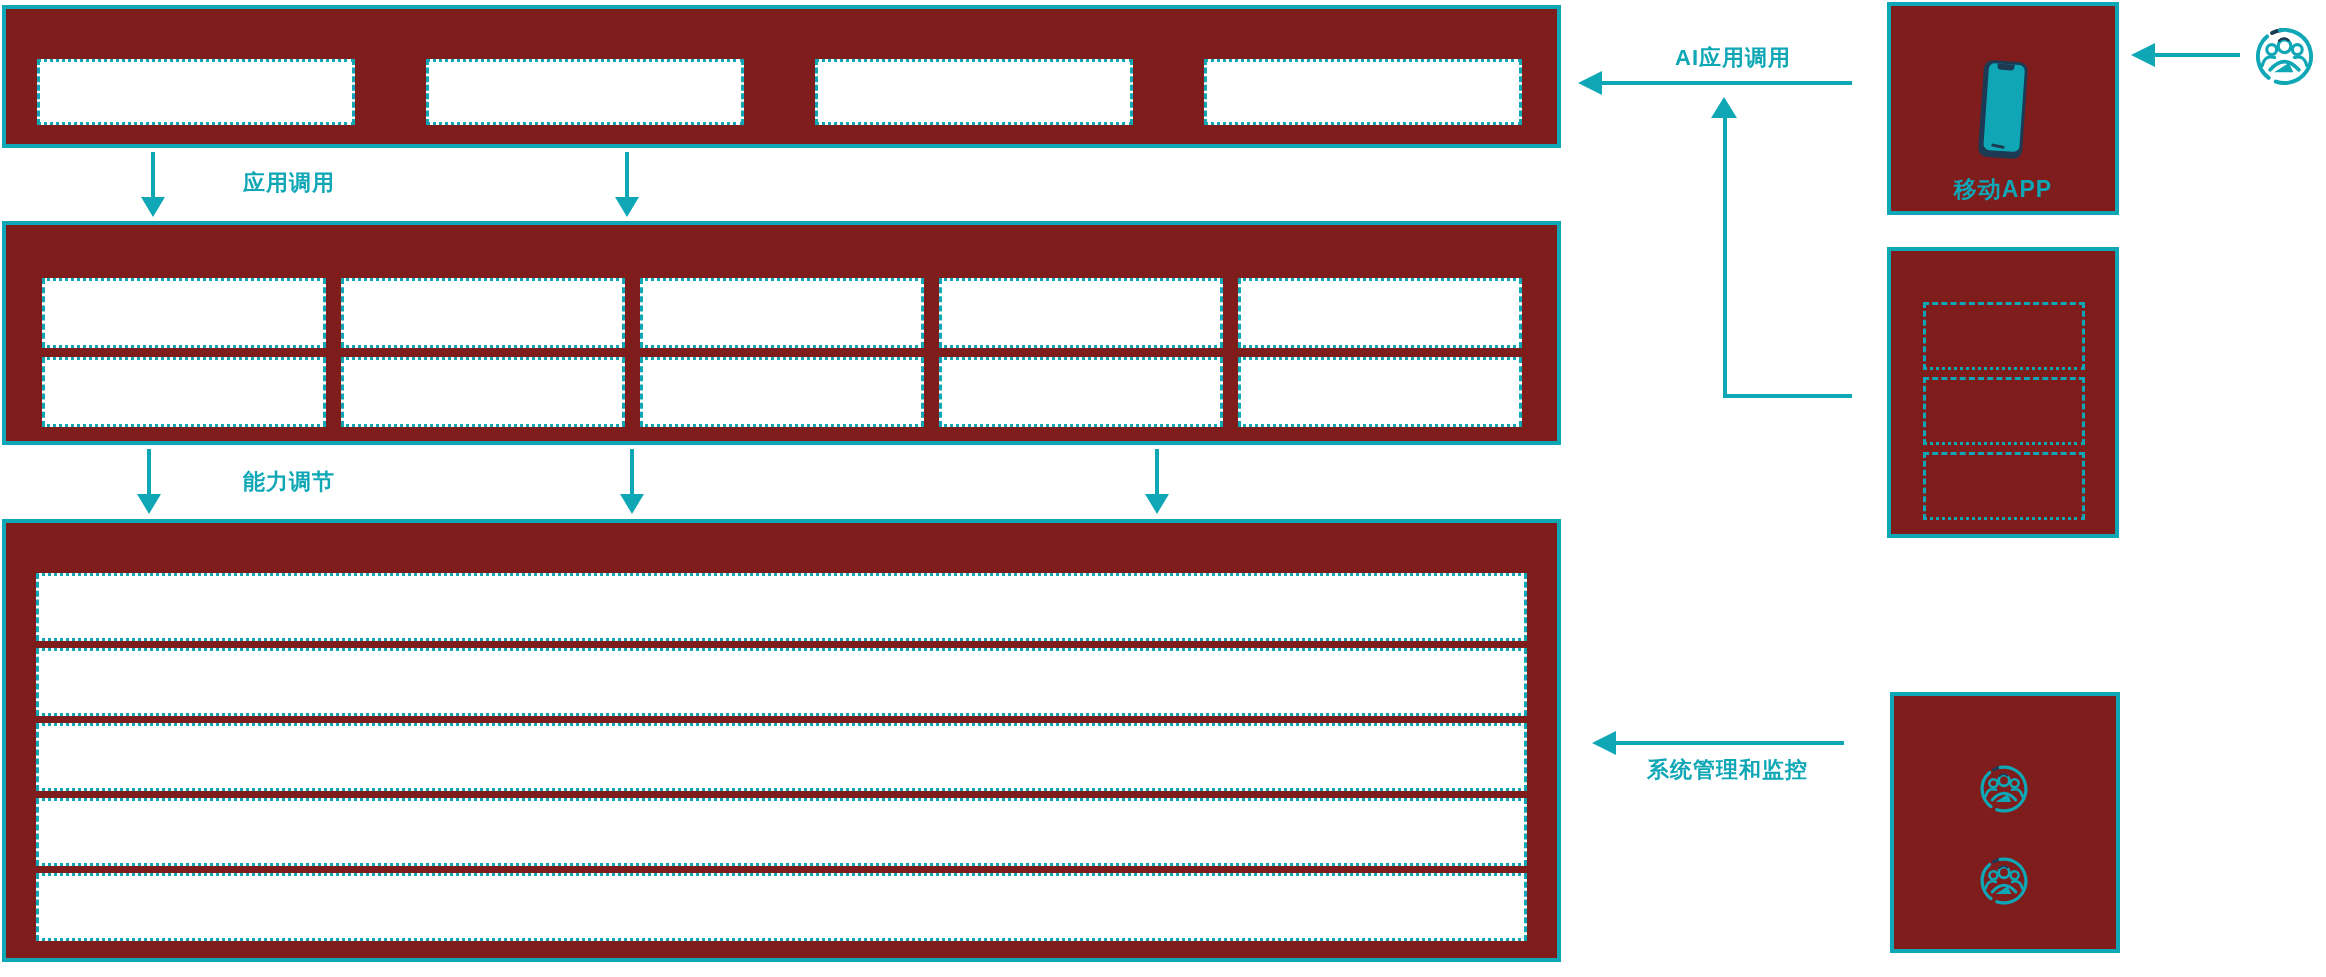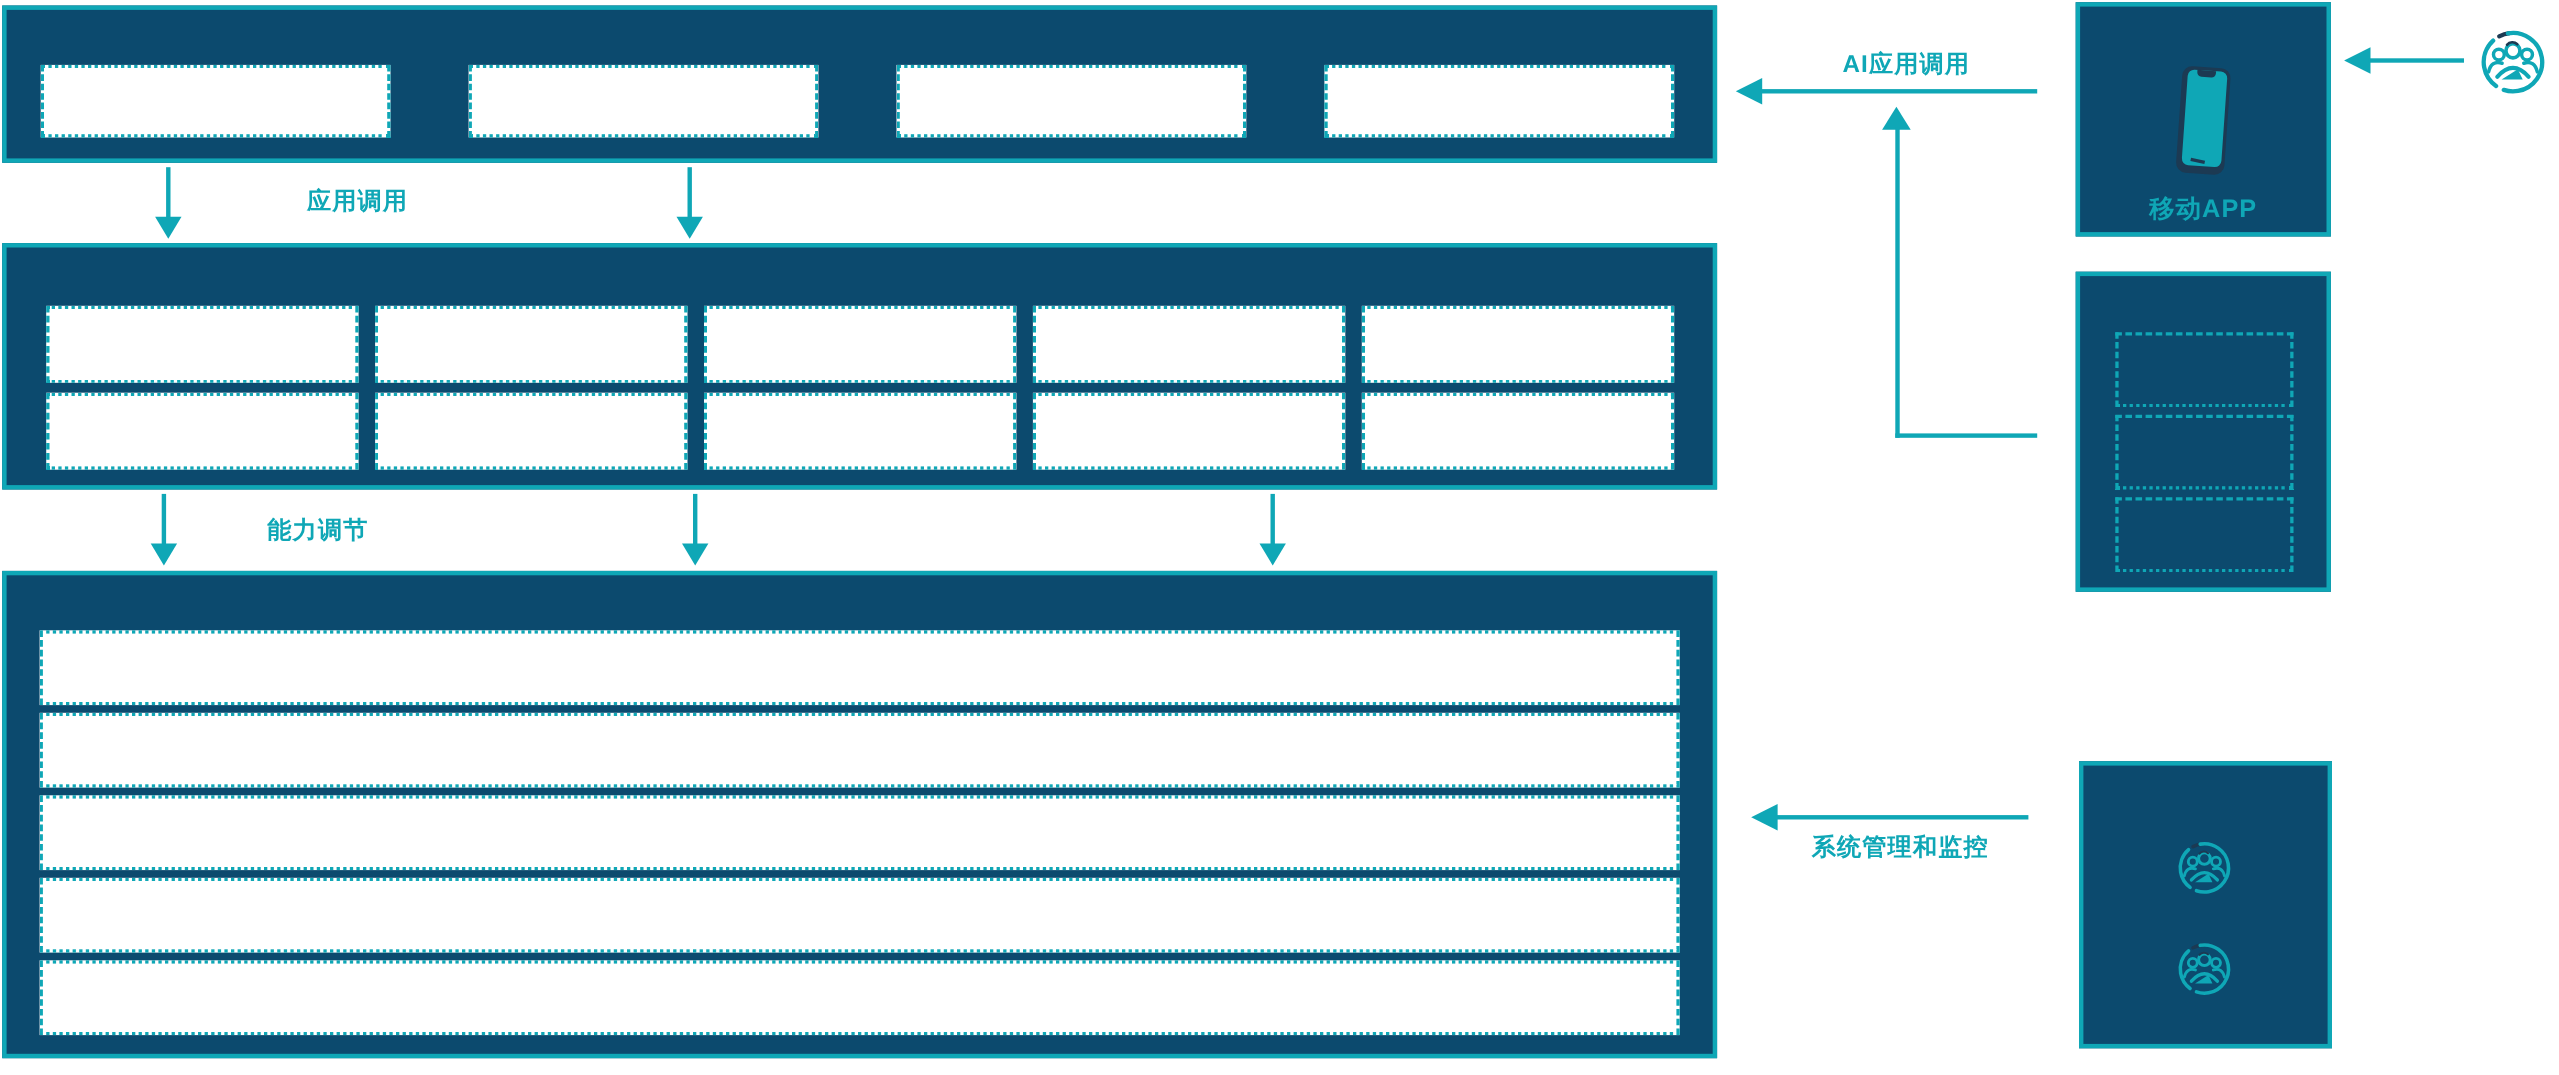--- a/index.html
+++ b/index.html
@@ -11,21 +11,21 @@
     position:relative;
     width:2326px;height:977px;
     overflow:hidden;
     font-family:"Liberation Sans", sans-serif;
     background:#ffffff;
   }
   
   .box{
     position:absolute;
     border:4px solid var(--teal);
-    background:#0c4a6e;
+    background:#7f1d1d;
     box-sizing:border-box;
   }
   
   .ph{
     border:3px solid var(--teal);
     border-style:dotted dashed dotted dashed;
     box-sizing:border-box;
     background:#ffffff;
   }
   .ph-b{ 
@@ -123,21 +123,21 @@
     <div class="ph"></div>
         <div class="ph"></div>
         <div class="ph"></div>
       </div>
   </div>
 
   <div class="v-line" style="left:151px;top:152px;height:46px;"></div>
   <div class="head-down" style="left:141px;top:197px;"></div>
   <div class="v-line" style="left:625px;top:152px;height:46px;"></div>
   <div class="head-down" style="left:615px;top:197px;"></div>
-  <div class="lbl" style="left:243px;top:172px;margin-left:36px;">应用调用</div>
+  <div class="lbl" style="left:243px;top:172px;">应用调用</div>
 
   <div class="box" style="left:2px;top:221px;width:1559px;height:224px;">
     <div class="flex-row mid-row" id="mid-row-1">
       <div class="ph"></div>
     <div class="ph"></div>
         <div class="ph"></div>
         <div class="ph"></div>
         <div class="ph"></div>
       </div>
     <div class="flex-row mid-row" id="mid-row-2">

